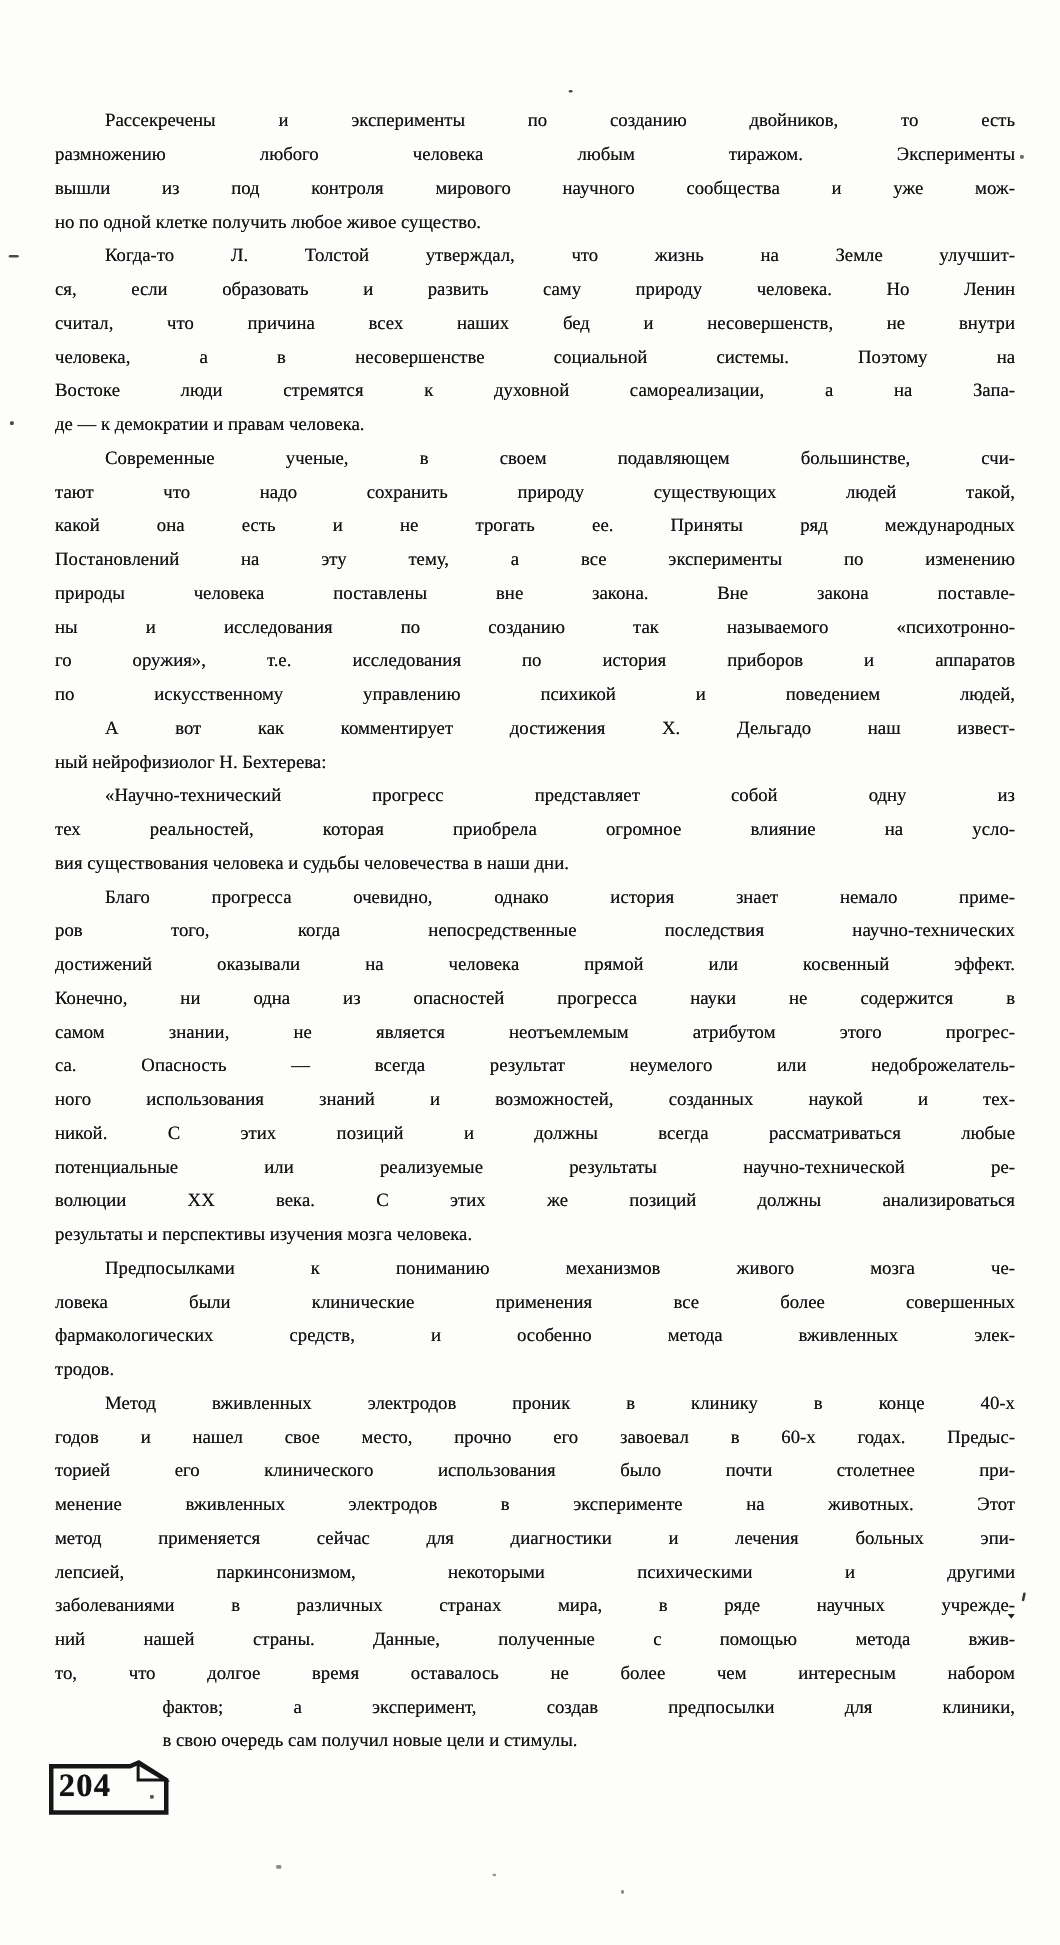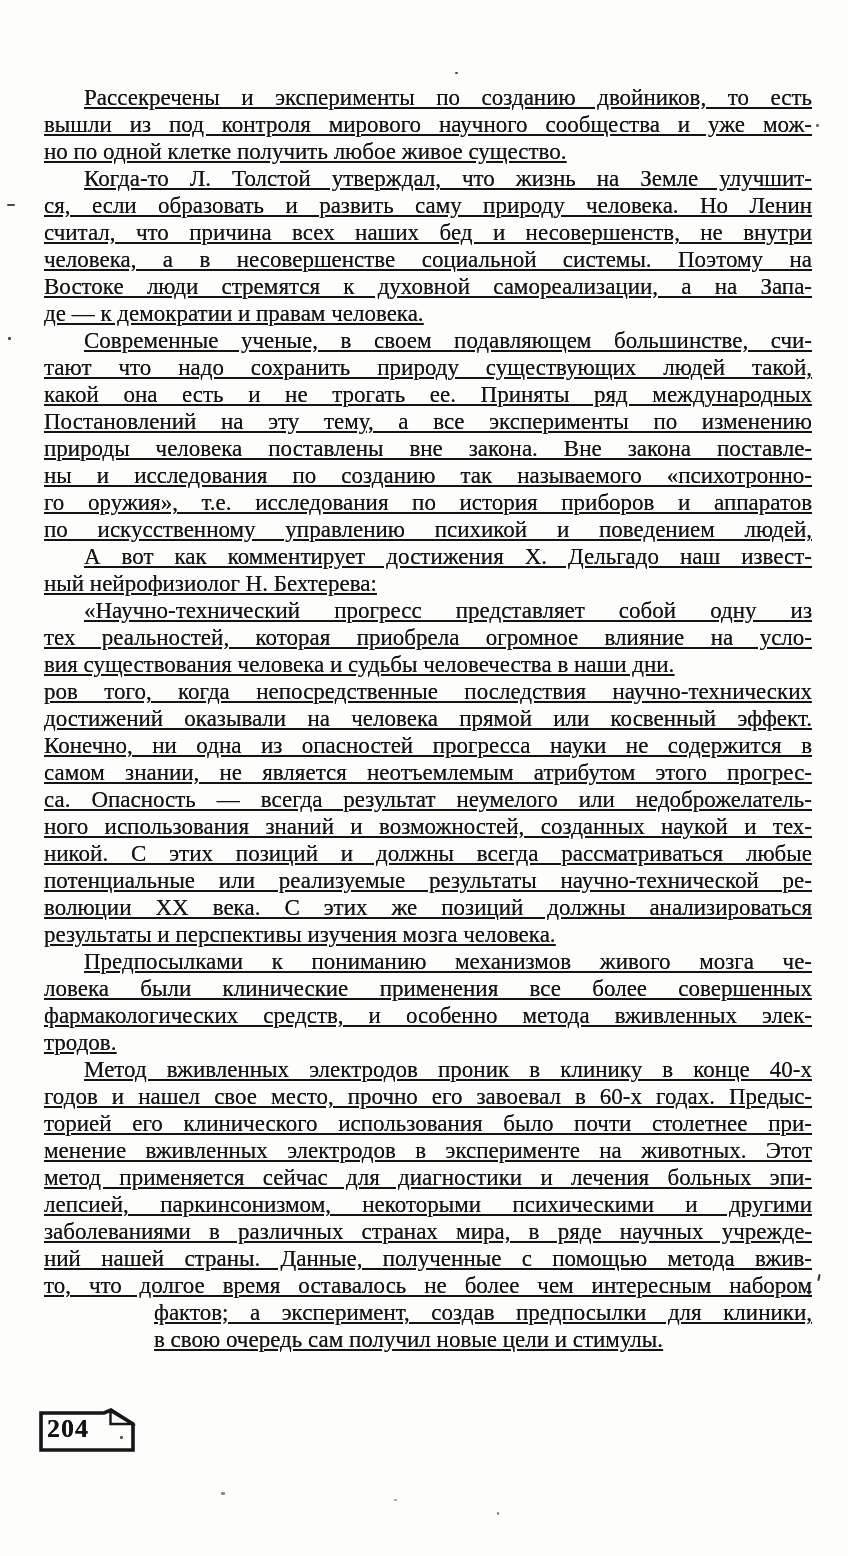--- a/index.html
+++ b/index.html
@@ -19,31 +19,30 @@
     color: #131313;
   }
   .text-block {
     position: absolute;
     left: 44px;
     top: 84px;
     width: 768px;
   }
   .para { margin: 0; padding: 0; }
   .line {
-    font-size: 23px;
+    font-size: 15px;
     line-height: 27px;
     white-space: normal;
     text-align: justify;
     text-align-last: justify;
     text-shadow: 0 0 0.5px rgba(15,15,15,0.75);
-    text-decoration: underline;
   }
   .line.first { text-indent: 40px; }
   .line.para-end { text-align-last: left; }
-  .line.wrapped { margin-left: 110px; }
+  .line.wrapped { margin-left: 86px; }
 
   
   .badge {
     position: absolute;
     left: 38px;
     top: 1406px;
     width: 99px;
     height: 48px;
   }
   .badge svg { position: absolute; left: 0; top: 0; }
@@ -68,20 +67,21 @@
   }
 </style>
 </head>
 <body>
 
 <div class="page">
 
   <div class="text-block">
       <div class="para">
         <div class="line first">Рассекречены и эксперименты по созданию двойников, то есть</div>
+        <div class="line">размножению любого человека любым тиражом. Эксперименты</div>
         <div class="line">вышли из под контроля мирового научного сообщества и уже мож-</div>
         <div class="line para-end">но по одной клетке получить любое живое существо.</div>
       </div>
       <div class="para">
         <div class="line first">Когда-то Л. Толстой утверждал, что жизнь на Земле улучшит-</div>
         <div class="line">ся, если образовать и развить саму природу человека. Но Ленин</div>
         <div class="line">считал, что причина всех наших бед и несовершенств, не внутри</div>
         <div class="line">человека, а в несовершенстве социальной системы. Поэтому на</div>
         <div class="line">Востоке люди стремятся к духовной самореализации, а на Запа-</div>
         <div class="line para-end">де — к демократии и правам человека.</div>
@@ -99,20 +99,21 @@
       <div class="para">
         <div class="line first">А вот как комментирует достижения Х. Дельгадо наш извест-</div>
         <div class="line para-end">ный нейрофизиолог Н. Бехтерева:</div>
       </div>
       <div class="para">
         <div class="line first">«Научно-технический прогресс представляет собой одну из</div>
         <div class="line">тех реальностей, которая приобрела огромное влияние на усло-</div>
         <div class="line para-end">вия существования человека и судьбы человечества в наши дни.</div>
       </div>
       <div class="para">
+        <div class="line first">Благо прогресса очевидно, однако история знает немало приме-</div>
         <div class="line">ров того, когда непосредственные последствия научно-технических</div>
         <div class="line">достижений оказывали на человека прямой или косвенный эффект.</div>
         <div class="line">Конечно, ни одна из опасностей прогресса науки не содержится в</div>
         <div class="line">самом знании, не является неотъемлемым атрибутом этого прогрес-</div>
         <div class="line">са. Опасность — всегда результат неумелого или недоброжелатель-</div>
         <div class="line">ного использования знаний и возможностей, созданных наукой и тех-</div>
         <div class="line">никой. С этих позиций и должны всегда рассматриваться любые</div>
         <div class="line">потенциальные или реализуемые результаты научно-технической ре-</div>
         <div class="line">волюции XX века. С этих же позиций должны анализироваться</div>
         <div class="line para-end">результаты и перспективы изучения мозга человека.</div>

